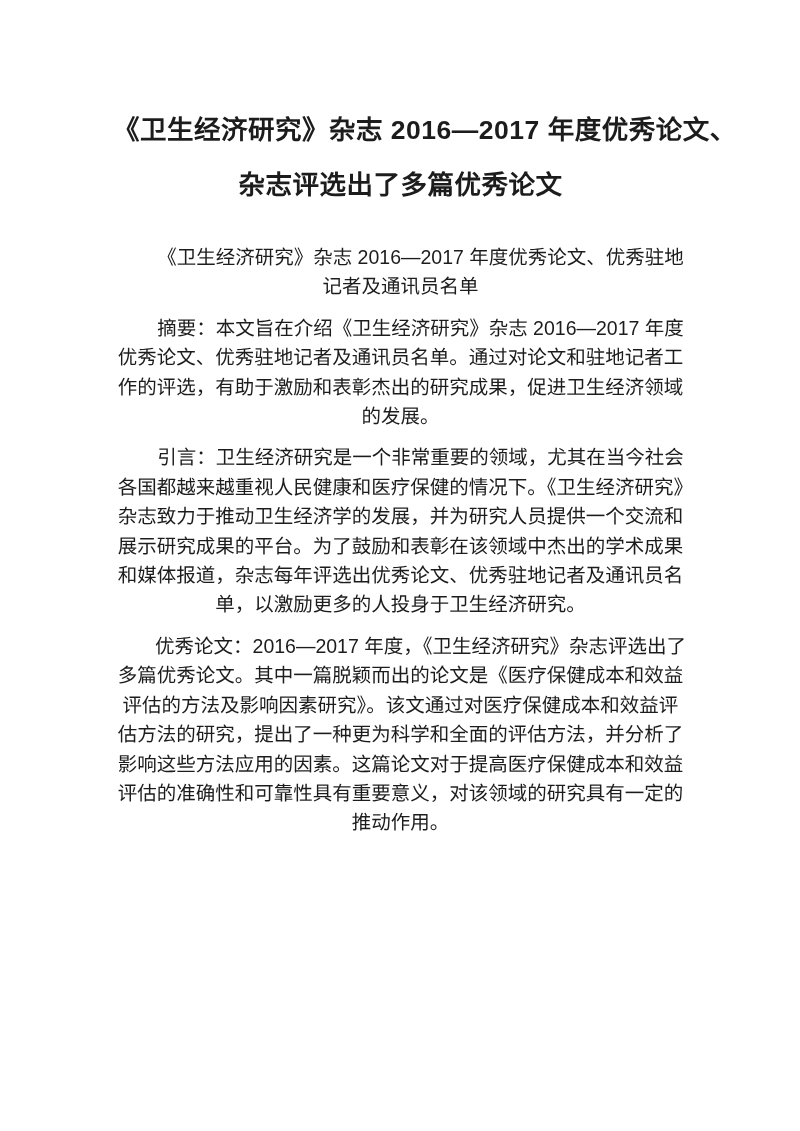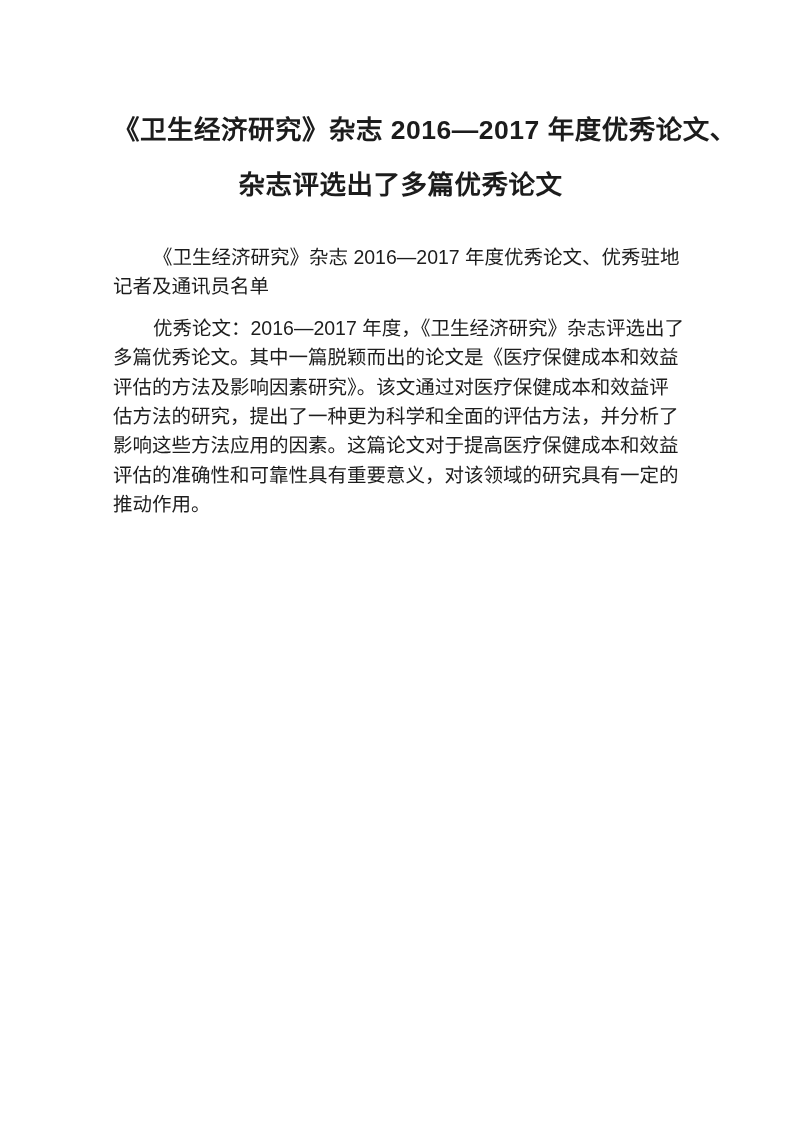--- a/index.html
+++ b/index.html
@@ -33,33 +33,35 @@
   }
   .doc-title .title-line {
     display: block;
     white-space: nowrap;
   }
   .body-text p {
     margin: 0 0 12px 0;
     font-size: 19.5px;
     line-height: 29.4px;
     text-indent: 40px;
-    text-align: left;
+    text-align: center;
     word-break: break-all;
     overflow-wrap: anywhere;
   }
 </style>
 </head>
 <body>
 
 <div class="page">
 
   <h1 class="doc-title">
     <span class="title-line">《卫生经济研究》杂志 2016—2017 年度优秀论文、</span>
     <span class="title-line">杂志评选出了多篇优秀论文</span>
   </h1>
 
   <div class="body-text">
     <p>《卫生经济研究》杂志 2016—2017 年度优秀论文、优秀驻地记者及通讯员名单</p>
+    <p>摘要：本文旨在介绍《卫生经济研究》杂志 2016—2017 年度优秀论文、优秀驻地记者及通讯员名单。通过对论文和驻地记者工作的评选，有助于激励和表彰杰出的研究成果，促进卫生经济领域的发展。</p>
+    <p>引言：卫生经济研究是一个非常重要的领域，尤其在当今社会各国都越来越重视人民健康和医疗保健的情况下。《卫生经济研究》杂志致力于推动卫生经济学的发展，并为研究人员提供一个交流和展示研究成果的平台。为了鼓励和表彰在该领域中杰出的学术成果和媒体报道，杂志每年评选出优秀论文、优秀驻地记者及通讯员名单，以激励更多的人投身于卫生经济研究。</p>
     <p>优秀论文：2016—2017 年度，《卫生经济研究》杂志评选出了多篇优秀论文。其中一篇脱颖而出的论文是《医疗保健成本和效益评估的方法及影响因素研究》。该文通过对医疗保健成本和效益评估方法的研究，提出了一种更为科学和全面的评估方法，并分析了影响这些方法应用的因素。这篇论文对于提高医疗保健成本和效益评估的准确性和可靠性具有重要意义，对该领域的研究具有一定的推动作用。</p>
   </div>
 
 </div>
 
 </body></html>

